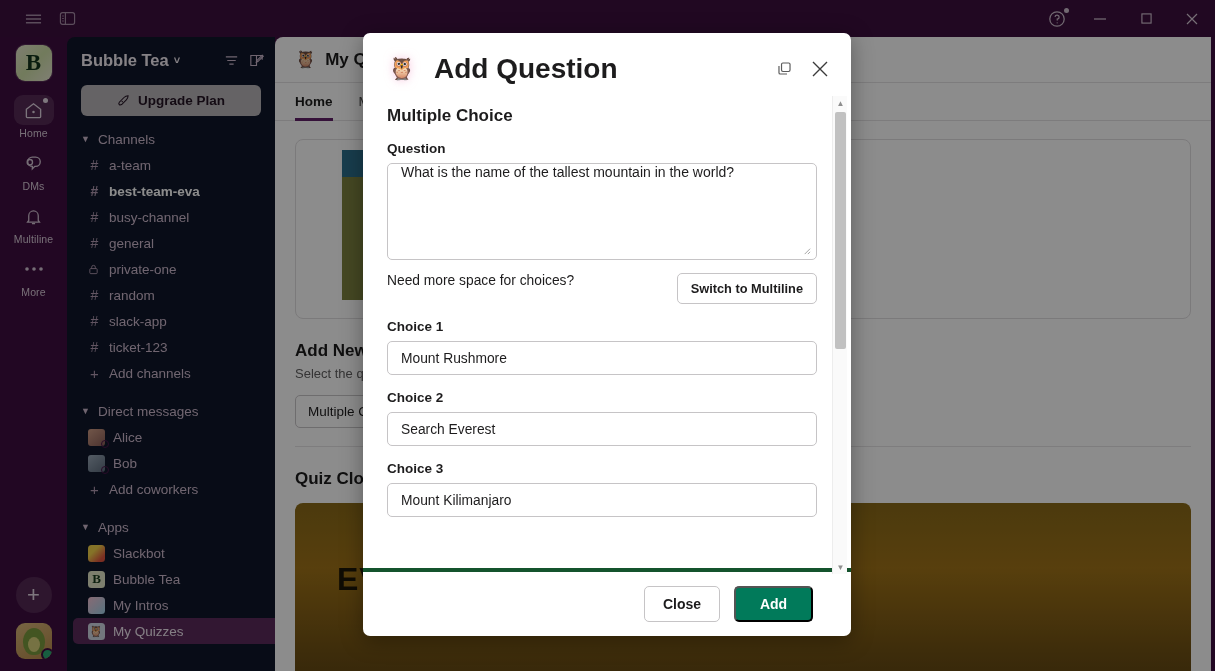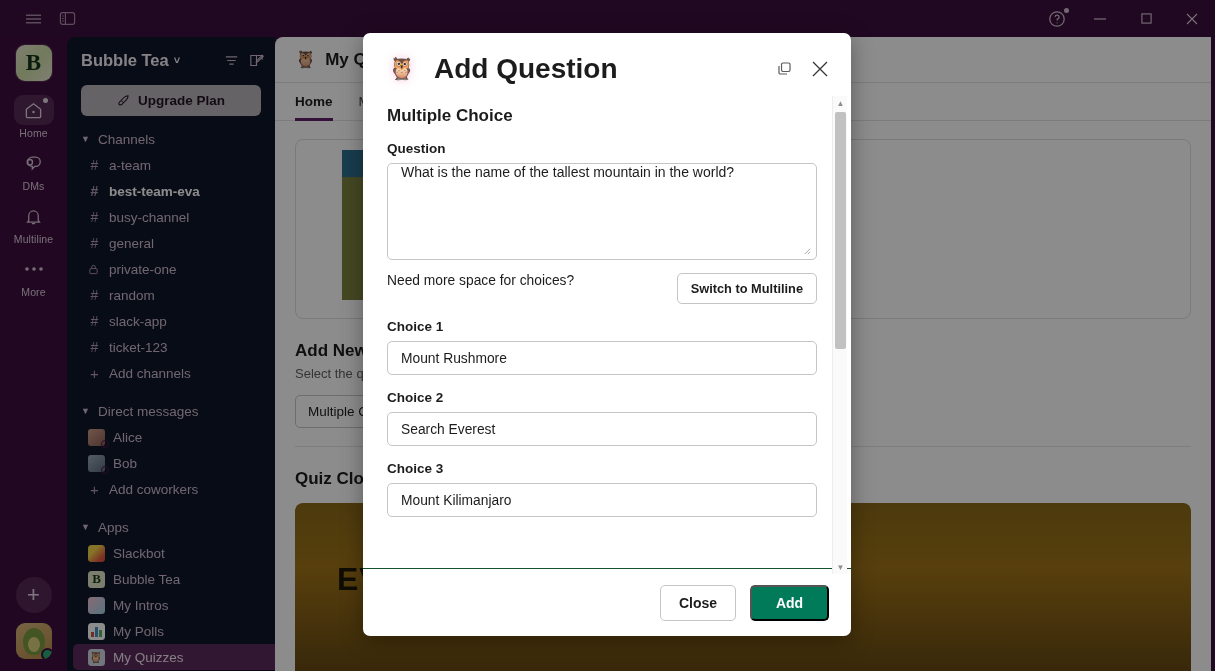--- a/index.html
+++ b/index.html
@@ -302,23 +302,23 @@
   .m-scrollbar .arrow { position: absolute; left: 0; width: 15px; height: 14px; display: flex; align-items: center; justify-content: center; color: #8e8e8e; font-size: 8px; }
   .m-scrollbar .arrow.up { top: 0; }
   .m-scrollbar .arrow.down { bottom: 0; }
   .m-scrollbar .thumb {
     position: absolute; left: 2px; top: 16px; width: 11px; height: 237px;
     background: #c1c1c1; border-radius: 2px;
   }
 
   .modal-foot {
     flex: 0 0 68px; height: 68px;
-    border-top: 1px solid #14532d;
+    border-top: 4px solid #14532d;
     display: flex; align-items: center; justify-content: flex-end;
-    gap: 14px; padding-right: 22px;
+    gap: 14px; padding-right: 38px;
   }
   .btn-close {
     width: 76px; height: 36px; border: 1px solid #c6c4c6; border-radius: 5px;
     background: #fff; font-size: 14px; font-weight: bold; color: #1d1c1d;
     display: flex; align-items: center; justify-content: center;
   }
   .btn-add {
     width: 79px; height: 36px; border-radius: 5px;
     background: #017a5a; color: #fff;
     font-size: 14px; font-weight: bold;
@@ -528,30 +528,20 @@
       <span class="app-ic ic-slackbot"></span>
       <span>Slackbot</span>
     </div>
     <div class="sb-row">
       <span class="app-ic ic-bubbletea">B</span>
       <span>Bubble Tea</span>
     </div>
     <div class="sb-row">
       <span class="app-ic ic-intros"></span>
       <span>My Intros</span>
-    </div>
-    <div class="sb-row">
-      <span class="app-ic ic-polls">
-        <span class="bars">
-            <i style="height:5px"></i>
-            <i style="height:10px;background:#4a90c4"></i>
-            <i style="height:7px;background:#53b36a"></i>
-          </span>
-      </span>
-      <span>My Polls</span>
     </div>
     <div class="sb-row active-row">
       <span class="app-ic ic-quizzes">🦉</span>
       <span>My Quizzes</span>
     </div>
   </div>
 
   <div class="titlebar">
     <div class="tb-left">
       <span class="tb-icon">

